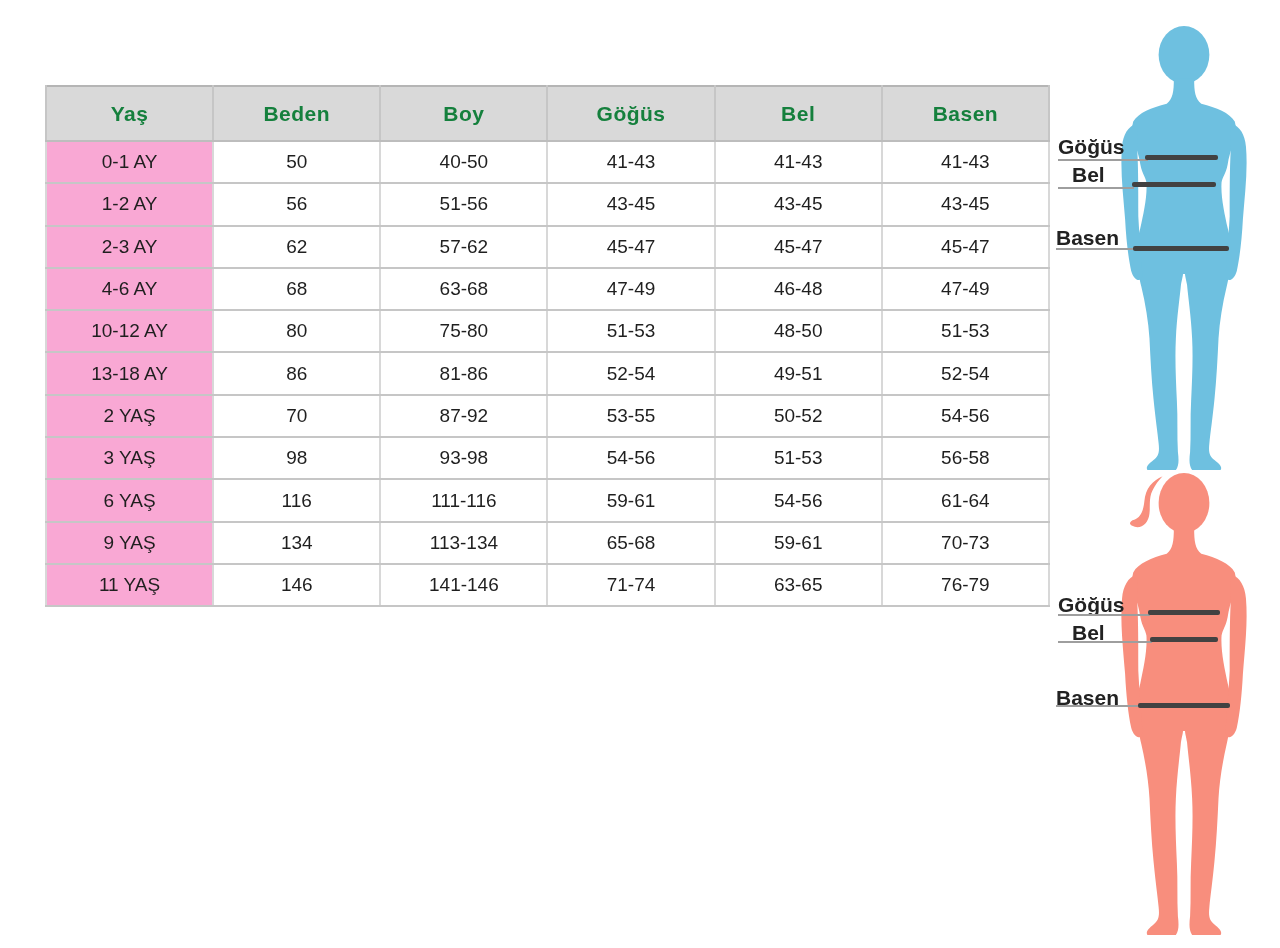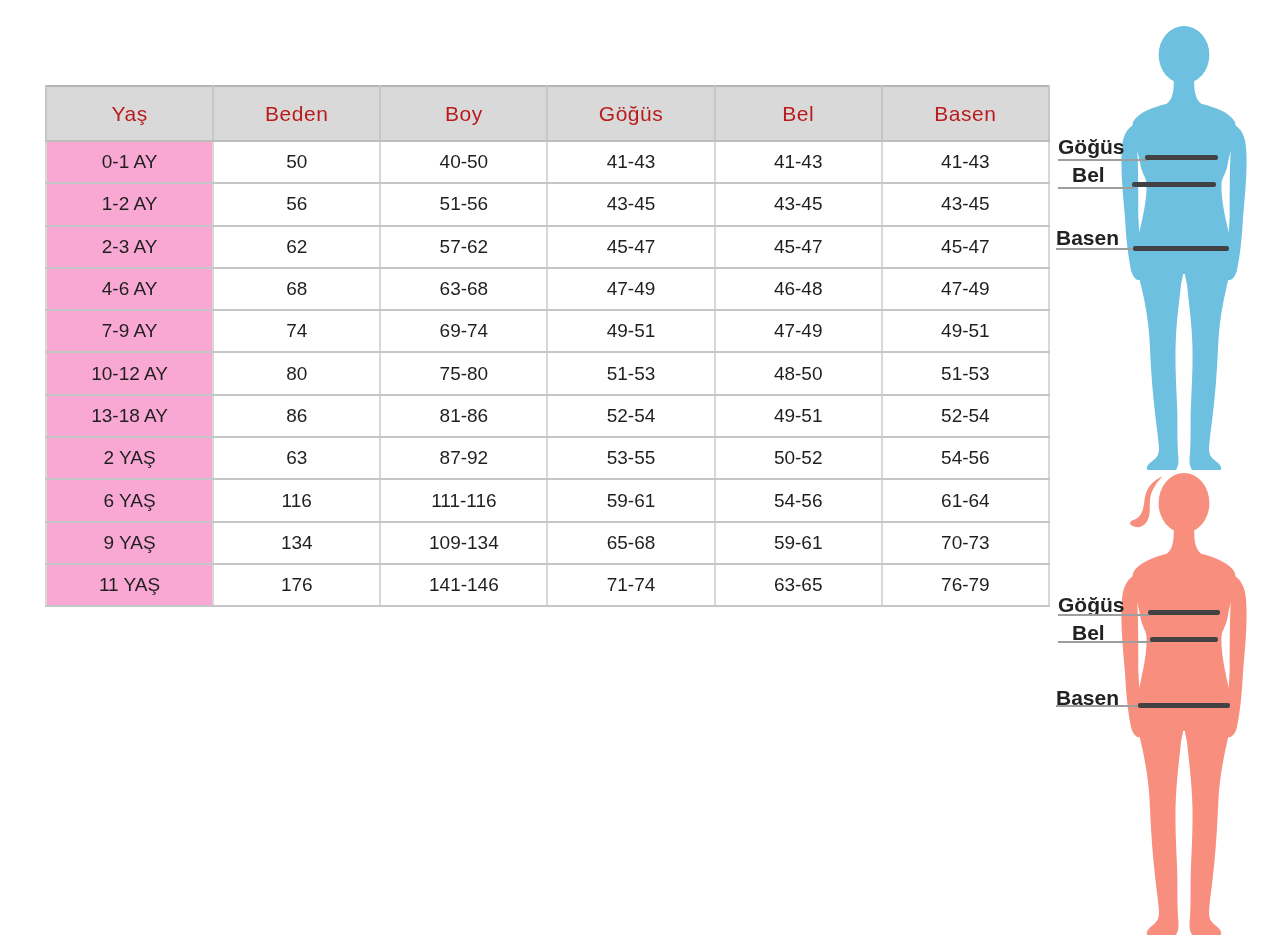--- a/index.html
+++ b/index.html
@@ -25,22 +25,22 @@
     top: 85px;
     width: 1005px;
     border-collapse: collapse;
     table-layout: fixed;
     border: 2px solid #b5b5b5;
   }
   table.size-table th {
     height: 53px;
     background: #d9d9d9;
     font-size: 21px;
-    font-weight: normal;
-    color: #b91c1c;
+    font-weight: bold;
+    color: #15803d;
     text-align: center;
     vertical-align: middle;
     border-left: 2px solid #c6c6c6;
     border-right: 2px solid #c6c6c6;
     border-bottom: 2px solid #bdbdbd;
     padding: 0;
     letter-spacing: 0.5px;
   }
   table.size-table td {
     height: 40.3px;
@@ -149,70 +149,70 @@
         </tr>
         <tr>
           <td>4-6 AY</td>
           <td>68</td>
           <td>63-68</td>
           <td>47-49</td>
           <td>46-48</td>
           <td>47-49</td>
         </tr>
         <tr>
-          <td>7-9 AY</td>
-          <td>74</td>
-          <td>69-74</td>
-          <td>49-51</td>
-          <td>47-49</td>
-          <td>49-51</td>
-        </tr>
-        <tr>
           <td>10-12 AY</td>
           <td>80</td>
           <td>75-80</td>
           <td>51-53</td>
           <td>48-50</td>
           <td>51-53</td>
         </tr>
         <tr>
           <td>13-18 AY</td>
           <td>86</td>
           <td>81-86</td>
           <td>52-54</td>
           <td>49-51</td>
           <td>52-54</td>
         </tr>
         <tr>
           <td>2 YAŞ</td>
-          <td>63</td>
+          <td>70</td>
           <td>87-92</td>
           <td>53-55</td>
           <td>50-52</td>
           <td>54-56</td>
+        </tr>
+        <tr>
+          <td>3 YAŞ</td>
+          <td>98</td>
+          <td>93-98</td>
+          <td>54-56</td>
+          <td>51-53</td>
+          <td>56-58</td>
         </tr>
         <tr>
           <td>6 YAŞ</td>
           <td>116</td>
           <td>111-116</td>
           <td>59-61</td>
           <td>54-56</td>
           <td>61-64</td>
         </tr>
         <tr>
           <td>9 YAŞ</td>
           <td>134</td>
-          <td>109-134</td>
+          <td>113-134</td>
           <td>65-68</td>
           <td>59-61</td>
           <td>70-73</td>
         </tr>
         <tr>
           <td>11 YAŞ</td>
-          <td>176</td>
+          <td>146</td>
           <td>141-146</td>
           <td>71-74</td>
           <td>63-65</td>
           <td>76-79</td>
         </tr>
       </tbody>
   </table>
 
   <svg class="figure figure-adult" viewBox="0 0 130 450" preserveAspectRatio="none">
     <g fill="#6ec0e0">

